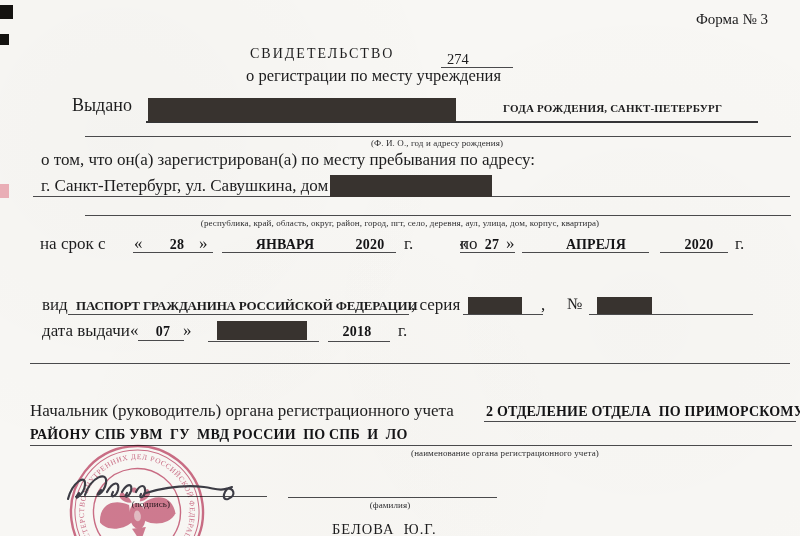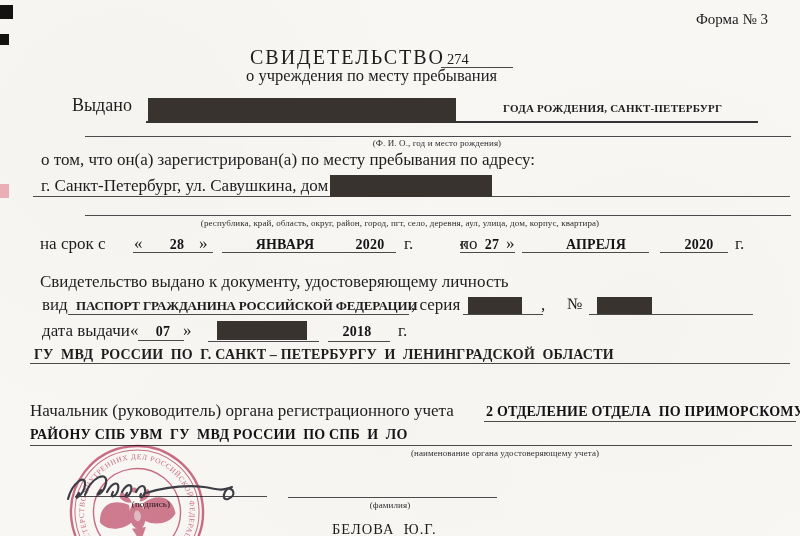--- a/index.html
+++ b/index.html
@@ -34,32 +34,32 @@
 </head>
 <body>
 
 <div class="page">
 
   <div class="abs edge-mark" style="left:0;top:5px;width:13px;height:14px;"></div>
   <div class="abs edge-mark" style="left:0;top:34px;width:9px;height:11px;"></div>
   <div class="abs" style="left:0;top:184px;width:9px;height:14px;background:#e9aeb6;"></div>
 
   <div class="abs" style="left:696px;top:11px;font-size:15px;">Форма № 3</div>
-  <div class="abs" style="left:250px;top:46px;font-size:20px;letter-spacing:2px;">СВИДЕТЕЛЬСТВО</div>
+  <div class="abs" style="left:250px;top:46px;font-size:14px;letter-spacing:2px;">СВИДЕТЕЛЬСТВО</div>
   <div class="abs" style="left:441px;top:51px;width:72px;text-align:left;padding-left:6px;font-size:14.5px;">274</div>
   <div class="abs rule" style="left:441px;top:67px;width:72px;"></div>
-  <div class="abs" style="left:246px;top:66px;font-size:16.5px;">о учреждения по месту пребывания</div>
+  <div class="abs" style="left:246px;top:66px;font-size:16.5px;">о регистрации по месту учреждения</div>
 
   <div class="abs t18" style="left:72px;top:95px;">Выдано</div>
   <div class="abs redact" style="left:148px;top:98px;width:308px;height:24px;"></div>
   <div class="abs" style="left:459px;top:102px;font-size:11px;font-weight:bold;letter-spacing:0.2px;margin-left:44px;">ГОДА РОЖДЕНИЯ, САНКТ-ПЕТЕРБУРГ</div>
   <div class="abs rule2" style="left:146px;top:121px;width:612px;"></div>
 
   <div class="abs rule" style="left:85px;top:136px;width:706px;"></div>
-  <div class="abs cap" style="left:287px;top:138px;width:300px;">(Ф. И. О., год и место рождения)</div>
+  <div class="abs cap" style="left:287px;top:138px;width:300px;">(Ф. И. О., год и адресу рождения)</div>
 
   <div class="abs t17" style="left:41px;top:150px;text-align:right;">о том, что он(а) зарегистрирован(а) по месту пребывания по адресу:</div>
   <div class="abs t17" style="left:41px;top:176px;">г. Санкт-Петербург, ул. Савушкина, дом</div>
   <div class="abs redact" style="left:330px;top:175px;width:162px;height:22px;"></div>
   <div class="abs rule" style="left:33px;top:196px;width:757px;"></div>
 
   <div class="abs rule" style="left:85px;top:215px;width:706px;"></div>
   <div class="abs cap" style="left:180px;top:218px;width:440px;">(республика, край, область, округ, район, город, пгт, село, деревня, аул, улица, дом, корпус, квартира)</div>
 
   <div class="abs t17" style="left:40px;top:234px;text-align:right;">на срок с</div>
@@ -76,21 +76,20 @@
   <div class="abs t17" style="left:459px;top:234px;">«</div>
   <div class="abs val valc" style="left:472px;top:237px;width:40px;">27</div>
   <div class="abs t17" style="left:506px;top:234px;">»</div>
   <div class="abs rule" style="left:460px;top:252px;width:55px;"></div>
   <div class="abs val valc" style="left:540px;top:237px;width:112px;">АПРЕЛЯ</div>
   <div class="abs rule" style="left:522px;top:252px;width:127px;"></div>
   <div class="abs val valc" style="left:676px;top:237px;width:46px;">2020</div>
   <div class="abs rule" style="left:660px;top:252px;width:68px;"></div>
   <div class="abs t17" style="left:735px;top:234px;">г.</div>
 
-  <div class="abs t17" style="left:40px;top:272px;">Свидетельство выдано к документу, удостоверяющему личность</div>
 
   <div class="abs t17" style="left:42px;top:295px;">вид</div>
   <div class="abs" style="left:76px;top:298px;font-size:13px;font-weight:bold;letter-spacing:-0.2px;">ПАСПОРТ ГРАЖДАНИНА РОССИЙСКОЙ ФЕДЕРАЦИИ</div>
   <div class="abs rule" style="left:68px;top:314px;width:341px;"></div>
   <div class="abs t17 pre" style="left:411px;top:295px;">, серия</div>
   <div class="abs redact" style="left:468px;top:297px;width:54px;height:17px;"></div>
   <div class="abs rule" style="left:463px;top:314px;width:80px;"></div>
   <div class="abs t17" style="left:541px;top:295px;">,</div>
   <div class="abs" style="left:567px;top:295px;font-size:16px;">№</div>
   <div class="abs redact" style="left:597px;top:297px;width:55px;height:17px;"></div>
@@ -100,29 +99,28 @@
   <div class="abs t17" style="left:130px;top:321px;">«</div>
   <div class="abs val valc" style="left:144px;top:324px;width:38px;">07</div>
   <div class="abs t17" style="left:183px;top:321px;">»</div>
   <div class="abs rule" style="left:138px;top:340px;width:46px;"></div>
   <div class="abs redact" style="left:217px;top:321px;width:90px;height:19px;"></div>
   <div class="abs rule" style="left:208px;top:341px;width:111px;"></div>
   <div class="abs val valc" style="left:328px;top:324px;width:58px;">2018</div>
   <div class="abs rule" style="left:328px;top:341px;width:62px;"></div>
   <div class="abs t17" style="left:398px;top:321px;">г.</div>
 
-  <div class="abs pre" style="left:34px;top:347px;font-size:14px;font-weight:600;letter-spacing:0.2px;">ГУ  МВД  РОССИИ  ПО  Г. САНКТ – ПЕТЕРБУРГУ  И  ЛЕНИНГРАДСКОЙ  ОБЛАСТИ</div>
   <div class="abs rule" style="left:30px;top:363px;width:760px;"></div>
 
   <div class="abs t17" style="left:30px;top:401px;">Начальник (руководитель) органа регистрационного учета</div>
   <div class="abs val pre" style="left:486px;top:404px;">2 ОТДЕЛЕНИЕ ОТДЕЛА  ПО ПРИМОРСКОМУ</div>
   <div class="abs rule" style="left:484px;top:421px;width:312px;"></div>
   <div class="abs val pre" style="left:30px;top:427px;">РАЙОНУ СПБ УВМ  ГУ  МВД РОССИИ  ПО СПБ  И  ЛО</div>
   <div class="abs rule" style="left:30px;top:445px;width:762px;"></div>
-  <div class="abs cap" style="left:355px;top:448px;width:300px;">(наименование органа удостоверяющему учета)</div>
+  <div class="abs cap" style="left:355px;top:448px;width:300px;">(наименование органа регистрационного учета)</div>
 
   <div class="abs rule" style="left:75px;top:496px;width:192px;"></div>
   <div class="abs cap" style="left:101px;top:499px;width:100px;">(подпись)</div>
 
   <div class="abs pre" style="left:332px;top:481px;font-size:14.5px;letter-spacing:1px;margin-top:40px;">БЕЛОВА  Ю.Г.</div>
   <div class="abs rule" style="left:288px;top:497px;width:209px;"></div>
   <div class="abs cap" style="left:340px;top:500px;width:100px;">(фамилия)</div>
 
   <svg class="abs stamp-svg" style="left:52px;top:432px;" width="180" height="104" viewBox="0 0 180 104">
     <g transform="rotate(-7 85 80)" opacity="0.78" fill="none" stroke="#c2486a">

